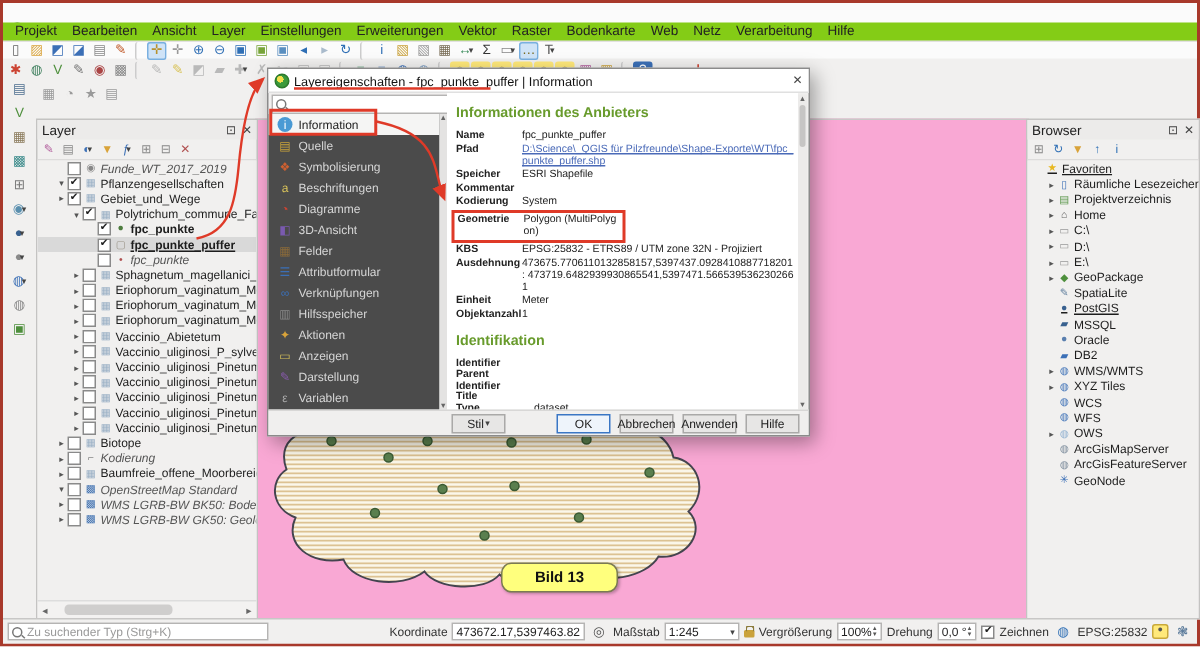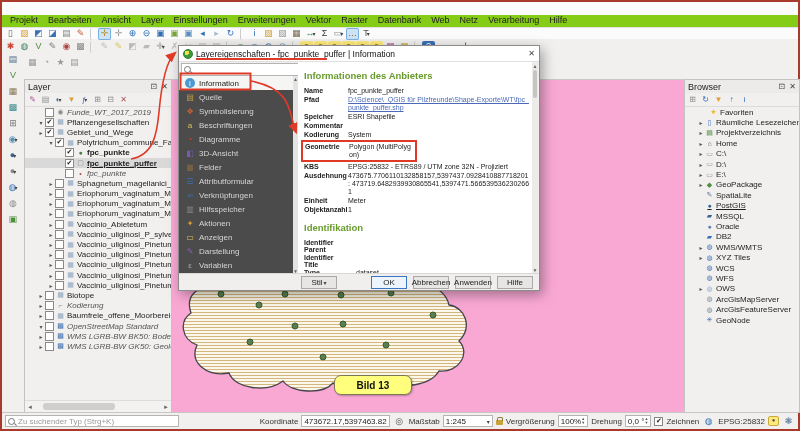--- a/index.html
+++ b/index.html
@@ -124,21 +124,21 @@
 
   <div class="menubar">
     <span>Projekt</span>
       <span>Bearbeiten</span>
       <span>Ansicht</span>
       <span>Layer</span>
       <span>Einstellungen</span>
       <span>Erweiterungen</span>
       <span>Vektor</span>
       <span>Raster</span>
-      <span>Datenbank</span>
+      <span>Bodenkarte</span>
       <span>Web</span>
       <span>Netz</span>
       <span>Verarbeitung</span>
       <span>Hilfe</span>
   </div>
 
   <div class="tbar tbar1">
     <span class="ticon" style="color: rgb(102, 102, 102);">
         <b style="font-weight:normal">▯</b>
       </span>
@@ -618,21 +618,21 @@
           <b style="font-weight:normal">▼</b>
         </span>
         <span class="ticon" style="color: rgb(47, 111, 181);">
           <b style="font-weight:normal">↑</b>
         </span>
         <span class="ticon" style="color: rgb(47, 111, 181);">
           <b style="font-weight:normal">i</b>
         </span>
     </div>
     <div class="tree" style="bottom:0;">
-      <div class="trow" style="height: 10.4px; padding-left: 16px;">
+      <div class="trow" style="height: 10.4px; padding-left: 4px; text-decoration: underline;">
           <span class="exp"></span>
           <span class="lic" style="color: rgb(232, 184, 33);">★</span>
           <span class="lbl">Favoriten</span>
         </div>
         <div class="trow" style="height: 10.4px; padding-left: 12px;">
           <span class="exp">▸</span>
           <span class="lic" style="color: rgb(59, 111, 182);">▯</span>
           <span class="lbl">Räumliche Lesezeichen</span>
         </div>
         <div class="trow" style="height: 10.4px; padding-left: 12px;">

